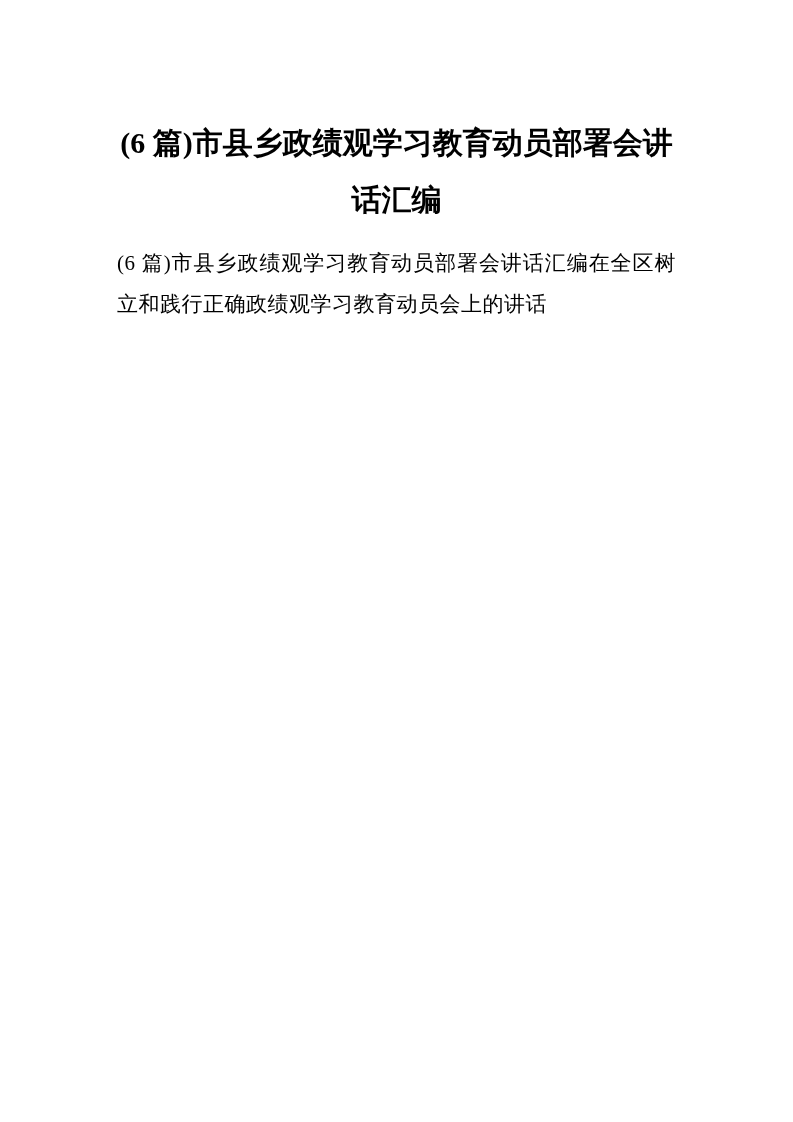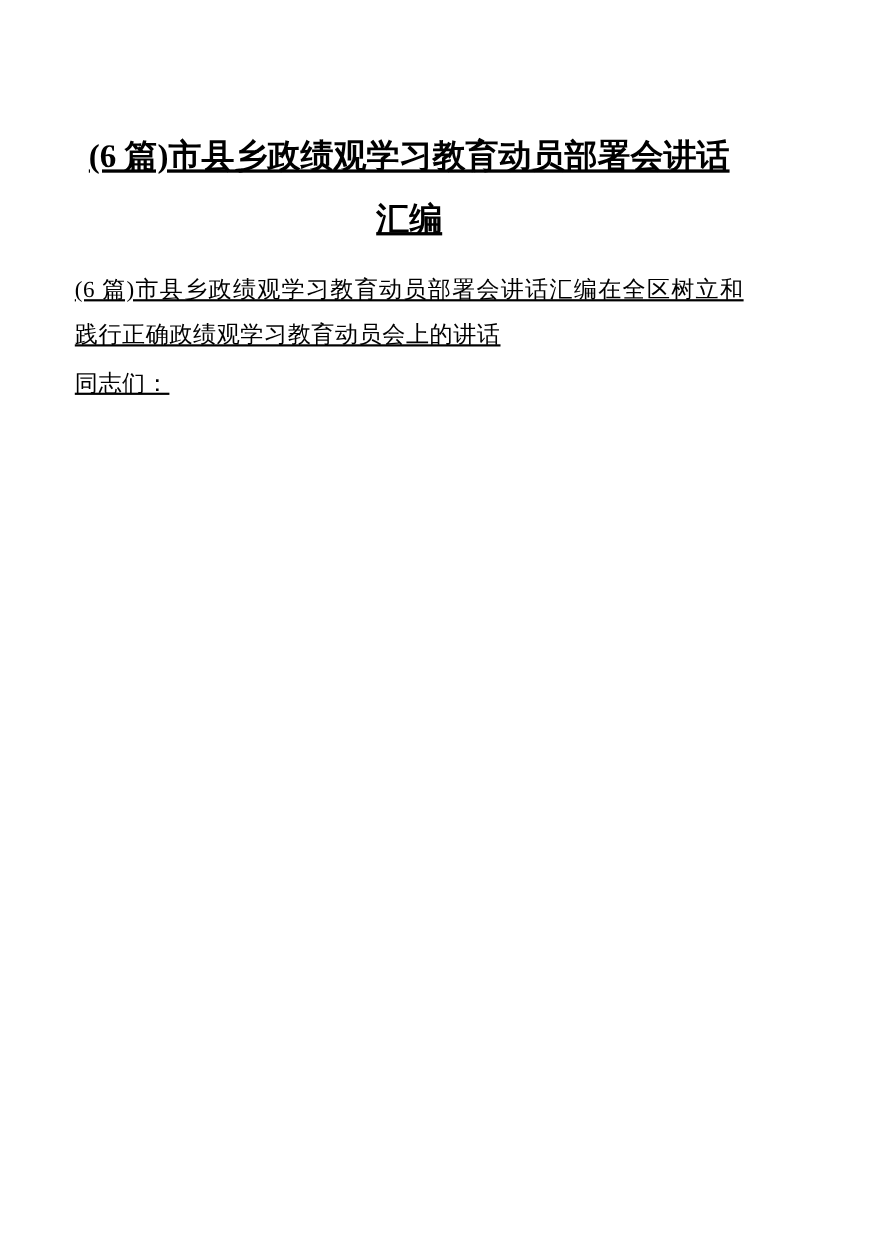--- a/index.html
+++ b/index.html
@@ -7,25 +7,24 @@
     padding: 0;
     background: #ffffff;
   }
   .page {
     position: relative;
     width: 793px;
     height: 926px;
     margin: 0 auto;
     background: #ffffff;
     box-sizing: border-box;
-    padding: 114px 117px 40px 68px;
+    padding: 114px 117px 40px 117px;
     overflow: hidden;
     font-family: "Liberation Serif", "DejaVu Serif", serif;
     color: #000000;
-    text-decoration: underline;
   }
   .doc-title {
     margin: 0 0 15px 0;
     font-size: 30px;
     line-height: 57px;
     font-weight: 700;
     text-align: center;
     letter-spacing: 0;
     color: #000000;
   }
@@ -45,17 +44,16 @@
   }
 </style>
 </head>
 <body>
 
 <div class="page">
   <h1 class="doc-title">(6 篇)市县乡政绩观学习教育动员部署会讲话汇编</h1>
 
   <p class="para">(6 篇)市县乡政绩观学习教育动员部署会讲话汇编在全区树立和践行正确政绩观学习教育动员会上的讲话</p>
 
-  <p class="para">同志们：</p>
 
 
 
 </div>
 
 </body></html>

